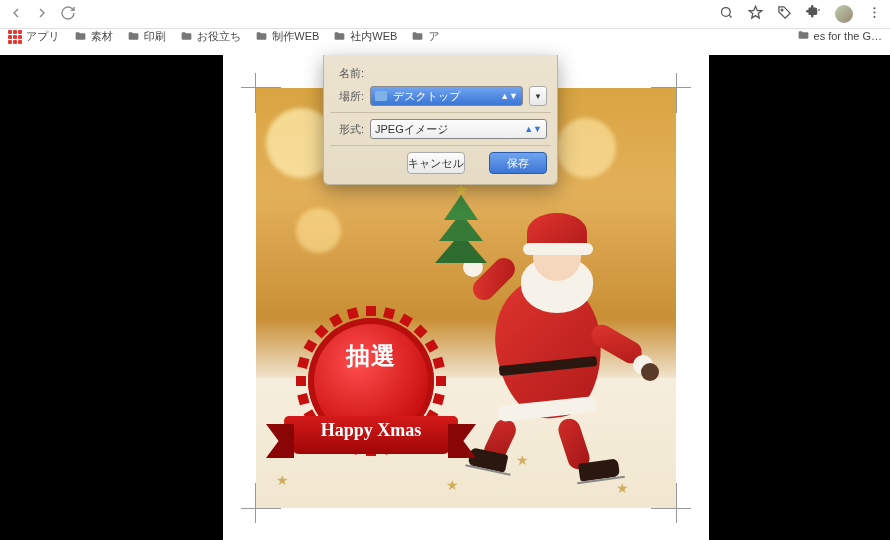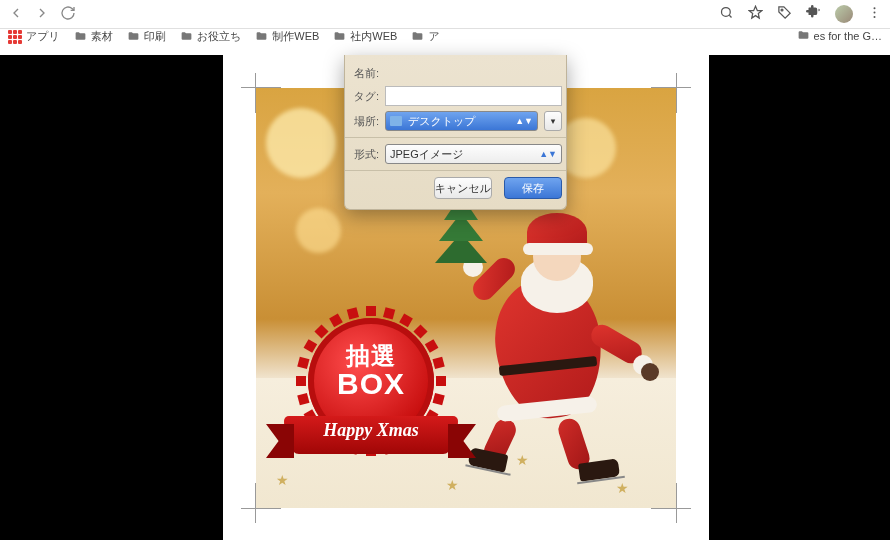--- a/index.html
+++ b/index.html
@@ -64,33 +64,33 @@
 .badge .seal{position:absolute;left:22px;top:10px;width:126px;height:126px;background:radial-gradient(circle at 40% 35%,#ff4d4d,#c80f0f 70%);border-radius:50%;box-shadow:inset 0 0 0 6px #b80e0e}
 .badge .spokes{position:absolute;left:15px;top:3px;width:140px;height:140px}
 .badge .spokes span{position:absolute;left:50%;top:50%;width:10px;height:10px;background:#c80f0f;transform-origin:0 0}
 .badge .txt{position:absolute;left:0;top:35px;width:170px;text-align:center;font-weight:900;font-family:"Arial Black",sans-serif;line-height:1.05}
 .badge .l1{color:#fff;font-size:24px;letter-spacing:1px}
 .badge .l2{color:#fff;font-size:30px;letter-spacing:1px}
 .badge .ribbon{position:absolute;left:-2px;top:108px;width:174px;height:38px;background:linear-gradient(180deg,#d41a1a,#a00606);border-radius:6px 6px 18px 18px/6px 6px 40px 40px}
 .badge .ribbon:before,.badge .ribbon:after{content:"";position:absolute;top:8px;width:28px;height:34px;background:#8a0505}
 .badge .ribbon:before{left:-18px;clip-path:polygon(0 0,100% 0,100% 100%,0 100%,45% 50%)}
 .badge .ribbon:after{right:-18px;clip-path:polygon(0 0,100% 0,55% 50%,100% 100%,0 100%)}
-.badge .ribbon-txt{position:absolute;left:0;top:112px;width:170px;text-align:center;color:#fff;font-family:Georgia,serif;font-style:italic;font-weight:700;font-size:18px}
-.dialog{position:absolute;left:344px;top:0;width:213px;background:linear-gradient(180deg,#ece3d0,#e6dcc5);border:1px solid #bfb49b;border-top:none;border-radius:0 0 6px 6px;box-shadow:0 6px 20px rgba(0,0,0,.35);font-size:11px;color:#333;padding:6px 4px 10px}
+.badge .ribbon-txt{position:absolute;left:0;top:112px;width:170px;text-align:center;color:#fff;font-family:Georgia,serif;font-weight:700;font-size:18px}
+.dialog{position:absolute;left:323px;top:0;width:213px;background:linear-gradient(180deg,#ece3d0,#e6dcc5);border:1px solid #bfb49b;border-top:none;border-radius:0 0 6px 6px;box-shadow:0 6px 20px rgba(0,0,0,.35);font-size:11px;color:#333;padding:6px 10px 10px}
 .drow{display:flex;align-items:center;gap:6px;margin:5px 0}
 .dlbl{width:30px;text-align:right;color:#555}
 .dinput{flex:1;height:18px;border:1px solid #8aa8d6;background:#fff;padding:0 4px;font-size:11px;outline:2px solid #7ea9e3;outline-offset:-1px}
 .dinput.plain{outline:none;border-color:#bbb}
 .dsel{flex:1;height:18px;border:1px solid #888;background:linear-gradient(180deg,#6fa4ef,#3b76d6);color:#fff;font-size:11px;border-radius:3px;padding:0 4px;display:flex;align-items:center;gap:4px}
 .dsel.light{background:linear-gradient(180deg,#fdfdfd,#ededed);color:#333}
 .dsel .arr{margin-left:auto;color:inherit;font-size:9px}
 .fico{display:inline-block;width:12px;height:10px;background:#7fb3e8;border-radius:1px;margin-right:2px}
 .more{width:16px;height:18px;border:1px solid #aaa;border-radius:3px;background:linear-gradient(180deg,#fdfdfd,#e8e8e8);display:flex;align-items:center;justify-content:center;font-size:9px}
 .divider{height:1px;background:#c8bfa8;margin:6px -4px}
-.dbtns{display:flex;justify-content:flex-end;gap:12px;margin-top:6px}
+.dbtns{display:flex;justify-content:flex-end;gap:24px;margin-top:6px}
 .dbtn{min-width:56px;height:20px;border:1px solid #aaa;border-radius:4px;background:linear-gradient(180deg,#fdfdfd,#e9e9e9);font-size:11px;display:flex;align-items:center;justify-content:center;cursor:pointer}
 .dbtn.primary{background:linear-gradient(180deg,#6fa4ef,#3b76d6);color:#fff;border-color:#2a5aa8}
 </style>
 </head>
 <body>
 
 <div class="toolbar">
   <div class="nav">
     <span><svg viewBox="0 0 24 24" fill="none" stroke="currentColor" stroke-width="2">
           <path d="M15 18l-6-6 6-6"></path>
@@ -258,35 +258,30 @@
             <span style="transform: rotate(270deg) translate(65px, -5px);"></span>
             <span style="transform: rotate(285deg) translate(65px, -5px);"></span>
             <span style="transform: rotate(300deg) translate(65px, -5px);"></span>
             <span style="transform: rotate(315deg) translate(65px, -5px);"></span>
             <span style="transform: rotate(330deg) translate(65px, -5px);"></span>
             <span style="transform: rotate(345deg) translate(65px, -5px);"></span>
           </div>
         <div class="seal"></div>
         <div class="txt">
           <div class="l1">抽選</div>
-          <div class="l2">BOX</div>
         </div>
         <div class="ribbon"></div>
         <div class="ribbon-txt">Happy Xmas</div>
       </div>
     </div>
   </div>
 
   <div class="dialog">
     <div class="drow">
       <span class="dlbl">名前:</span>
-    </div>
-    <div class="drow">
-      <span class="dlbl">タグ:</span>
-      <input class="dinput plain" value="" style="">
     </div>
     <div class="drow">
       <span class="dlbl">場所:</span>
       <div class="dsel">
         <span class="fico"></span>
         <span>デスクトップ</span>
         <span class="arr">▲▼</span>
       </div>
       <div class="more">
           <span>▾</span>

